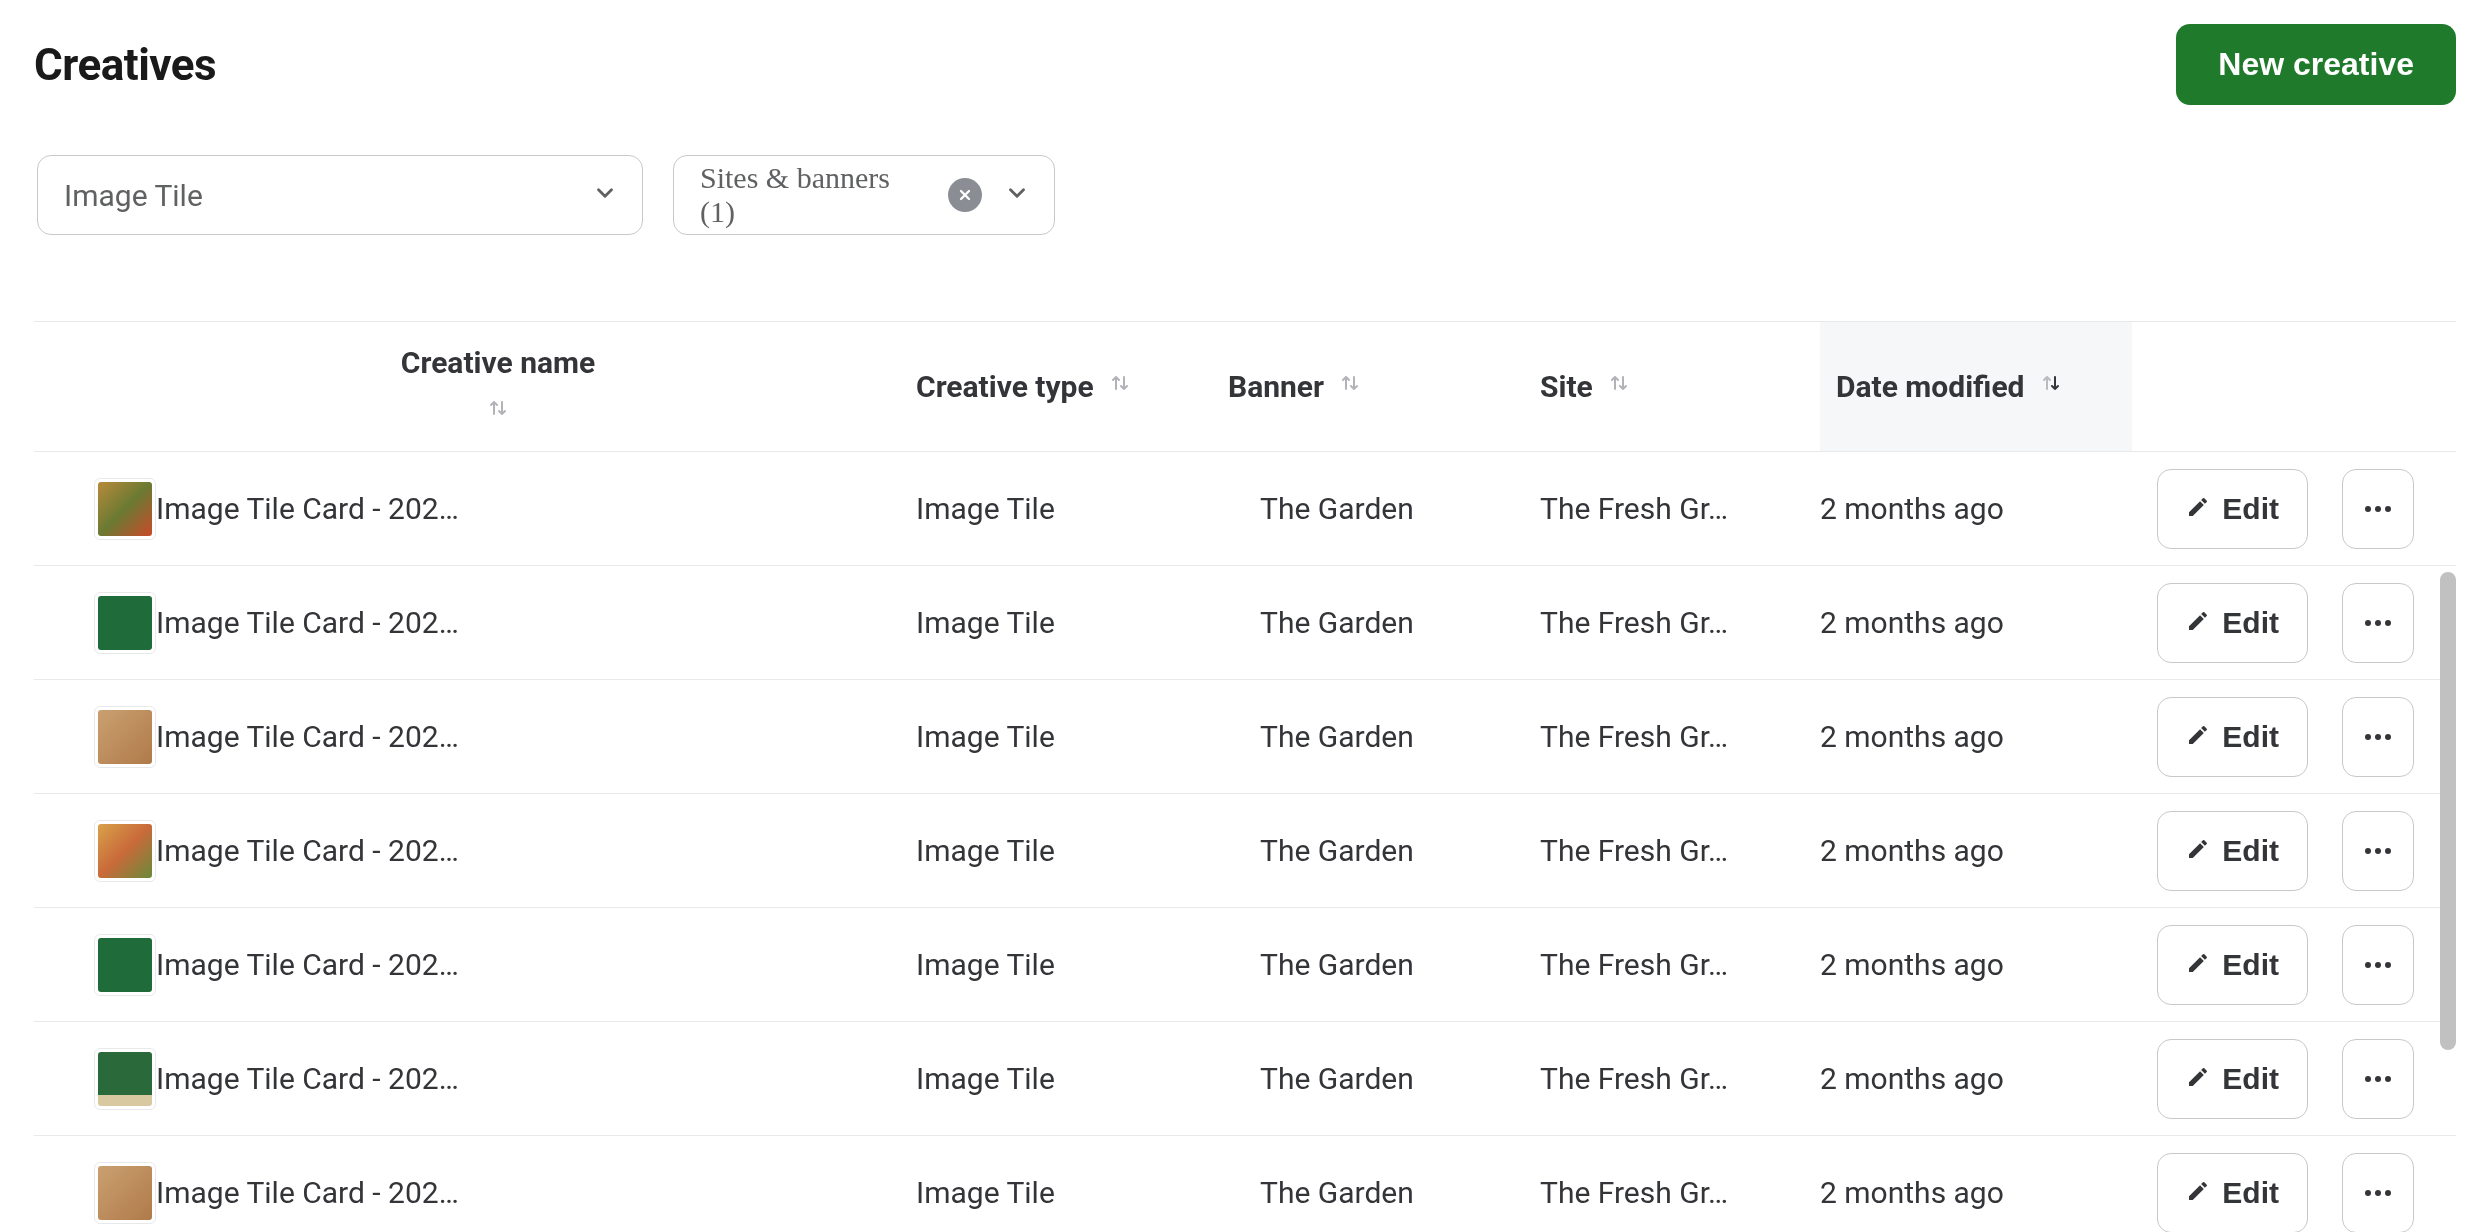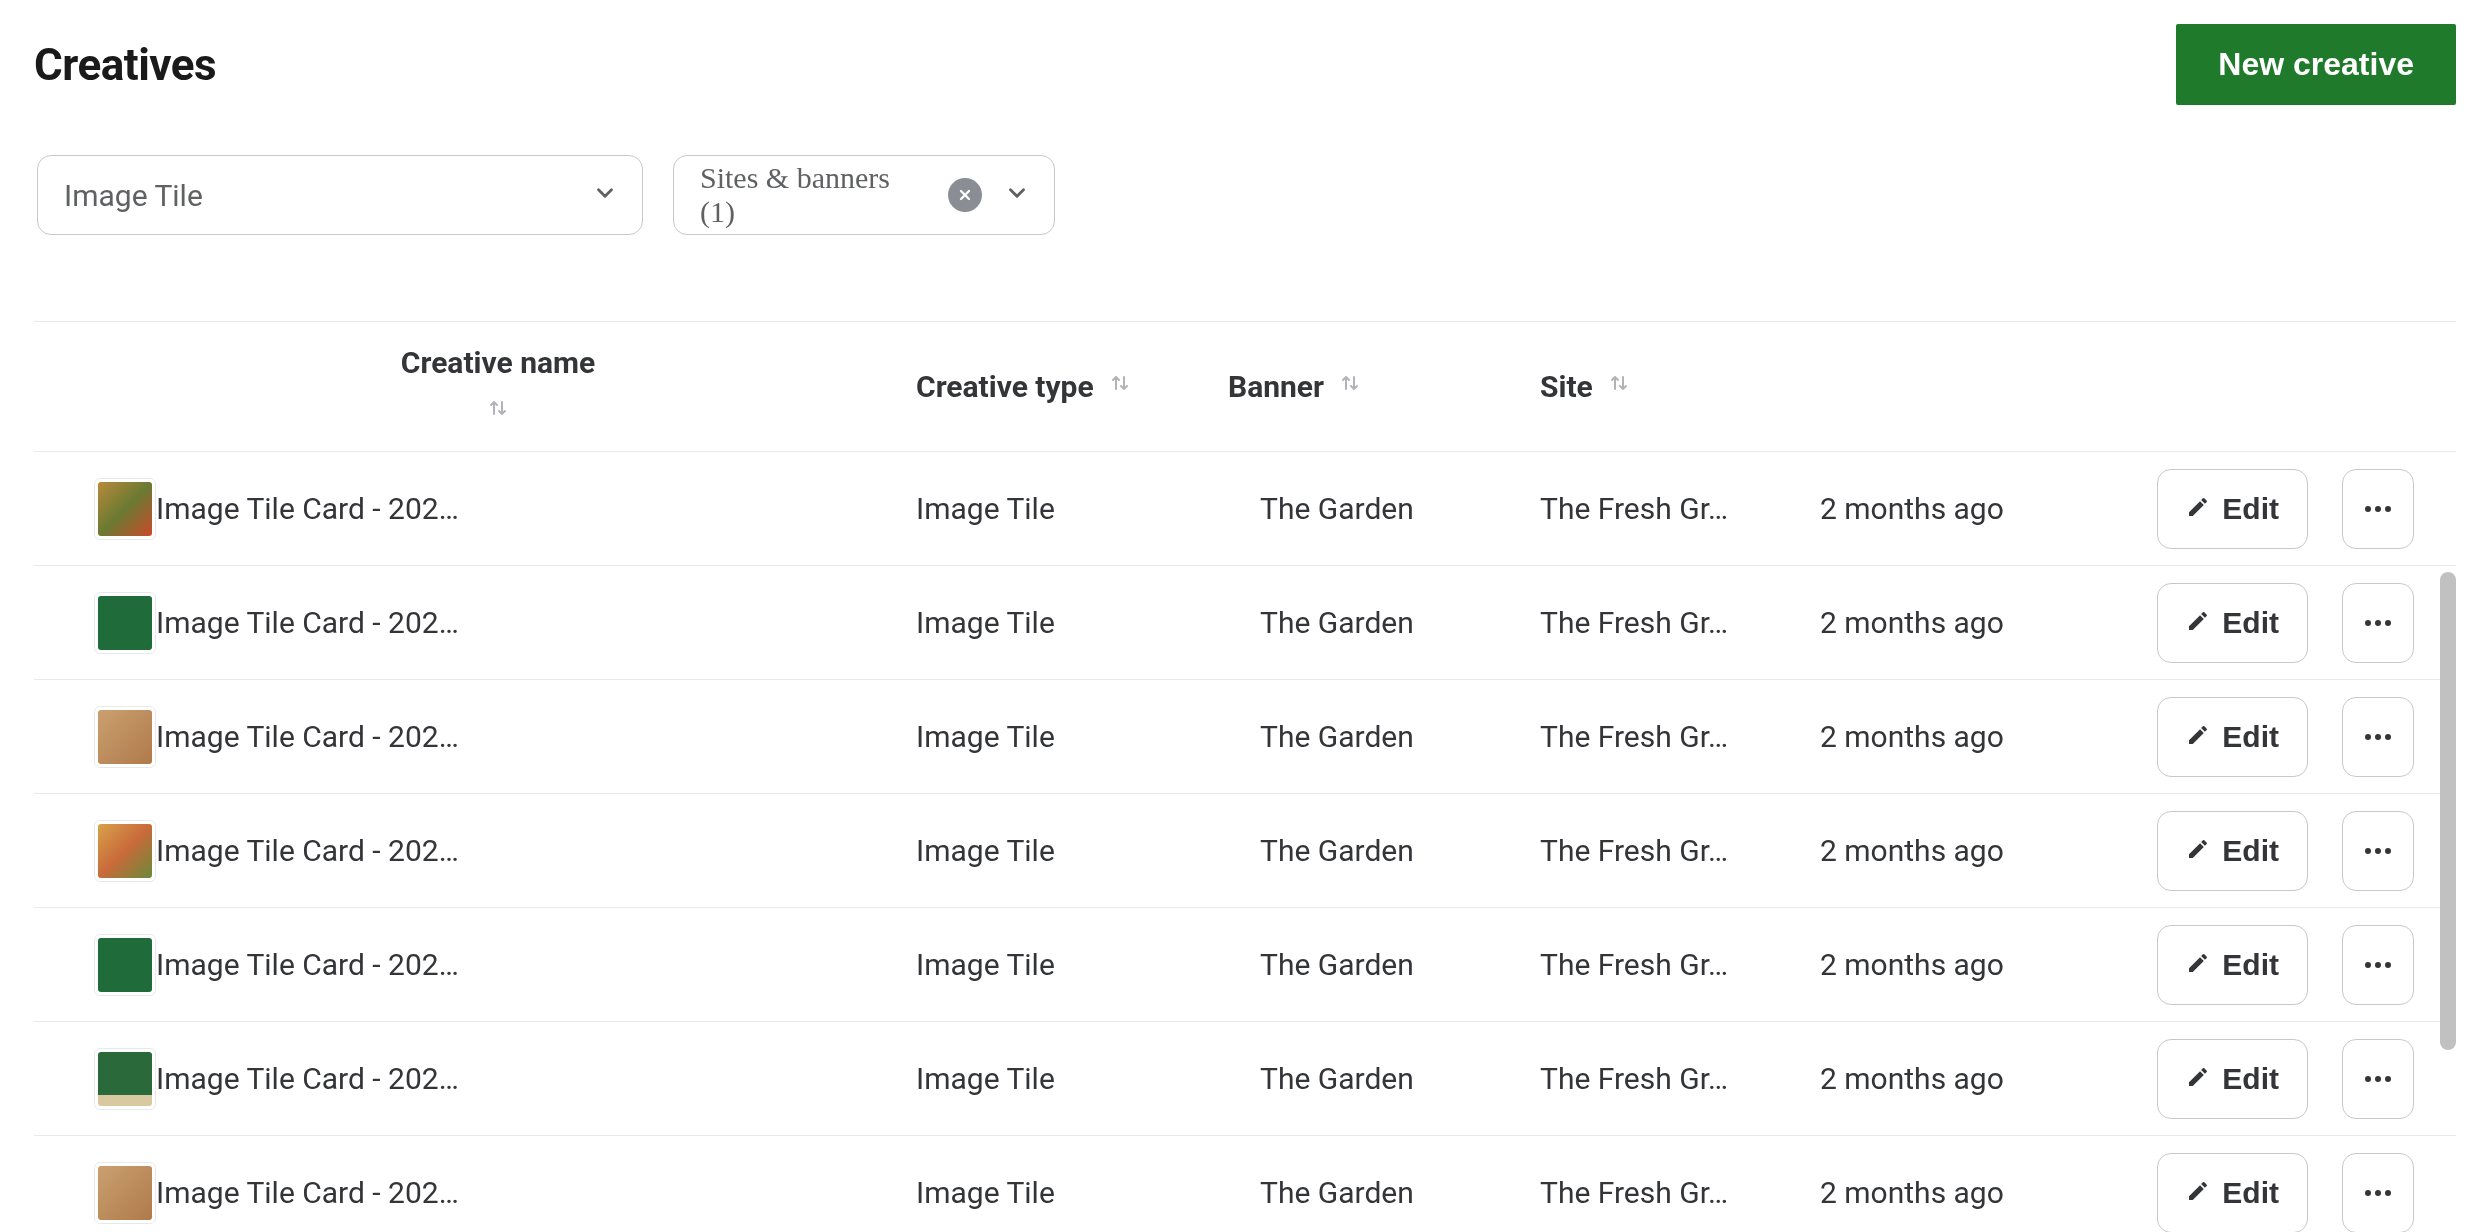--- a/index.html
+++ b/index.html
@@ -22,21 +22,21 @@
   .page-title {
     font-size: 44px;
     font-weight: 700;
     letter-spacing: -0.5px;
     color: #1a1a1a;
   }
   .new-btn {
     background: #207a2b;
     color: #fff;
     border: none;
-    border-radius: 2px;
+    border-radius: 14px;
     padding: 22px 42px;
     font-size: 32px;
     font-weight: 600;
     cursor: pointer;
   }
   .filters-row {
     display: flex;
     gap: 30px;
     padding: 50px 37px 0 37px;
     align-items: center;
@@ -260,20 +260,29 @@
     </div>
     <div class="th col-site">
       <span>Site</span>
       <span class="sort-icon">
         <svg width="24" height="28" viewBox="0 0 24 28" fill="none" stroke="#72767e" stroke-width="2" stroke-linecap="round" stroke-linejoin="round">
             <path d="M8 20 V8 M5 11 L8 8 L11 11"></path>
             <path d="M16 8 V20 M13 17 L16 20 L19 17"></path>
           </svg>
       </span>
     </div>
+    <div class="th col-date-h">
+      <span>Date modified</span>
+      <span>
+        <svg width="24" height="28" viewBox="0 0 24 28" fill="none" stroke-width="2" stroke-linecap="round" stroke-linejoin="round">
+            <path d="M8 20 V8 M5 11 L8 8 L11 11" stroke="#b9bbbf"></path>
+            <path d="M16 8 V20 M13 17 L16 20 L19 17" stroke="#343538"></path>
+          </svg>
+      </span>
+    </div>
   </div>
 
   <div class="rows" id="rows-container">
       <div class="row">
     <div class="name-cell">
       <div class="thumb">
         <div class="thumb-inner" style="background:linear-gradient(135deg,#b88a3a,#6a7a32,#c94a2a);"></div>
       </div>
       <span class="cell-text">Image Tile Card - 202…</span>
     </div>

